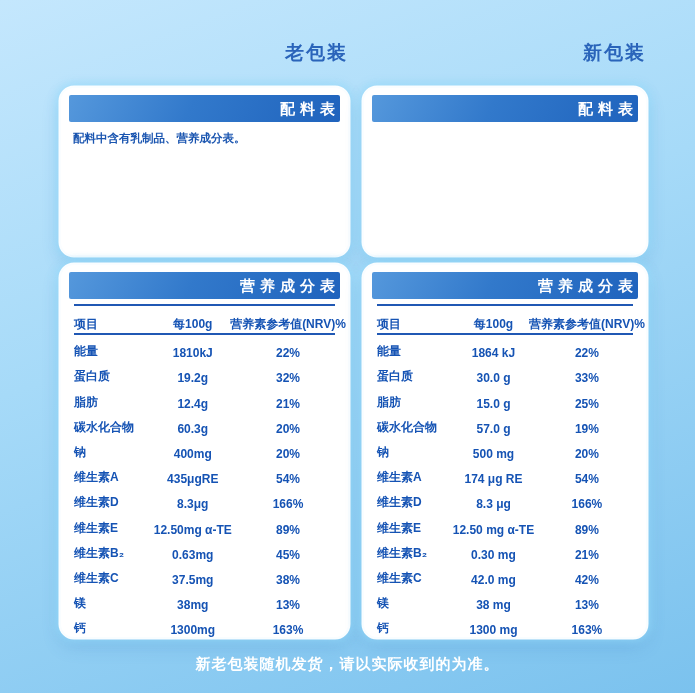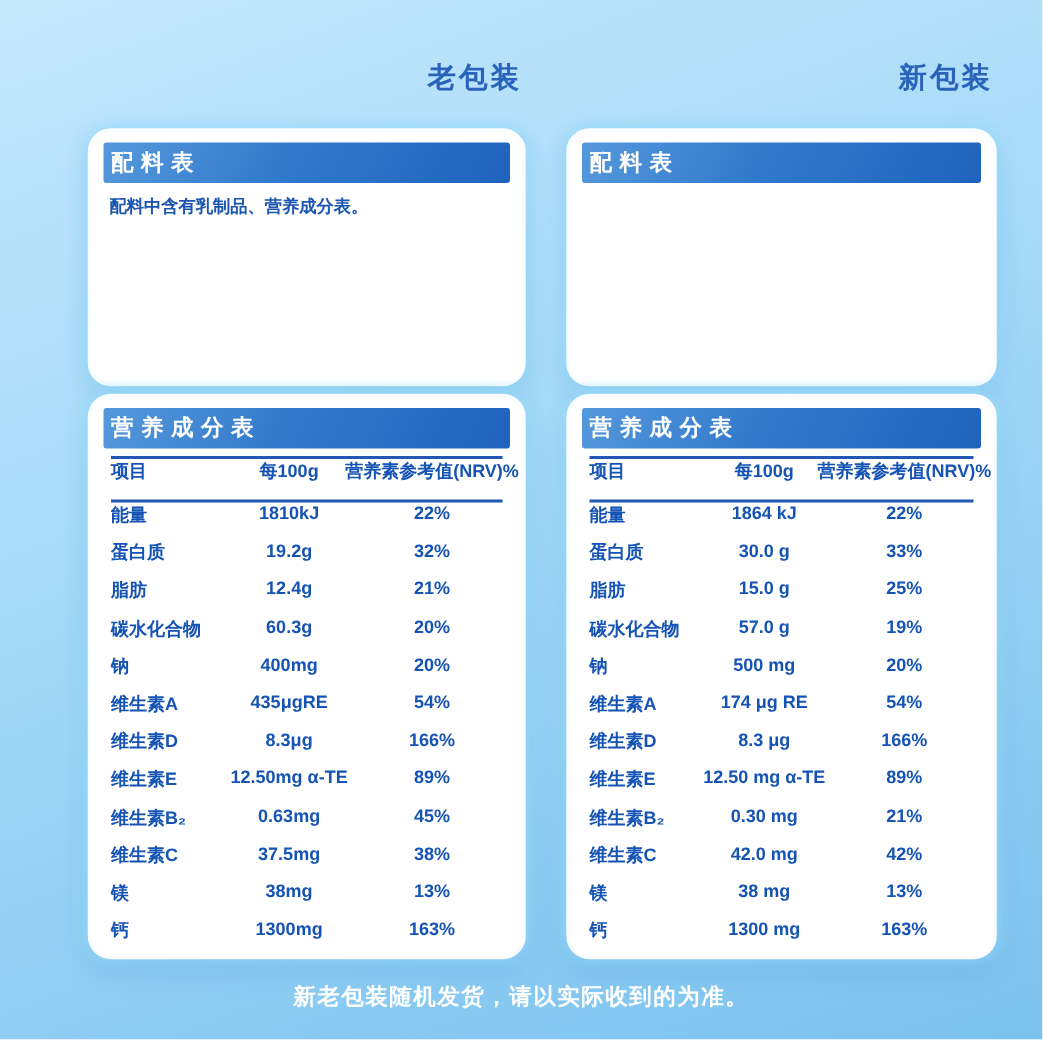--- a/index.html
+++ b/index.html
@@ -7,47 +7,47 @@
     width:695px; height:693px;
     font-family:"Liberation Sans","DejaVu Sans",sans-serif;
     overflow:hidden;
   }
   .page {
     position:relative; width:695px; height:693px;
     background:linear-gradient(160deg,#c4e7fd 0%,#a6daf8 42%,#7bc2ee 100%);
   }
   .col { position:absolute; top:40px; width:287px; }
   .col-left  { left:61px; }
-  .col-right { left:380px; width:282px; }
+  .col-right { left:364px; width:282px; }
   .col-title {
     text-align:right; font-size:19px; font-weight:bold; color:#2a64ba;
     height:26px; line-height:26px; margin-bottom:22px; letter-spacing:2px;
   }
   .panel {
     background:#ffffff; border-radius:13px; overflow:hidden;
     box-shadow:0 0 0 2.5px rgba(255,255,255,.95),
                0 0 10px 4px rgba(150,220,250,.85),
                0 8px 18px rgba(60,130,200,.30);
   }
   .panel-ingredients { height:167px; margin-bottom:10px; }
   .panel-nutrition   { height:372px; }
   .panel-header {
     margin:7px 8px 0; height:27px; line-height:27px; border-radius:2px;
     background:linear-gradient(115deg,#5598dc 0%,#3279cb 45%,#1f63bd 100%);
-    color:#fff; font-size:15px; font-weight:bold; text-align:left;
+    color:#fff; font-size:15px; font-weight:bold; text-align:right;
     letter-spacing:5px; text-indent:5px;
   }
   .ing-body {
     padding:7px 12px 0; font-size:11.5px; line-height:19px;
     color:#1a55b0; font-weight:bold; text-align:justify;
   }
   .ing-body p { margin:0; }
   .ing-label { color:#12419f; }
   .nut-table { margin:5px 13px 0; color:#1553b4; font-weight:bold; font-size:12px; }
-  .nrow { display:flex; align-items:flex-start; height:25.2px; }
+  .nrow { display:flex; align-items:flex-end; height:25.2px; }
   .nhead { height:27px; border-top:2px solid #2058b4; border-bottom:2px solid #2058b4; }
   .c0 { width:27%; display:flex; justify-content:flex-start; white-space:nowrap; }
   .c1 { width:37%; display:flex; justify-content:center; white-space:nowrap; }
   .c2 { width:36%; display:flex; justify-content:center; white-space:nowrap; }
   .bottom-note {
     position:absolute; left:0; right:0; top:655px; text-align:center;
     color:#ffffff; font-size:15px; font-weight:bold; letter-spacing:1px;
   }
 </style>
 </head>

